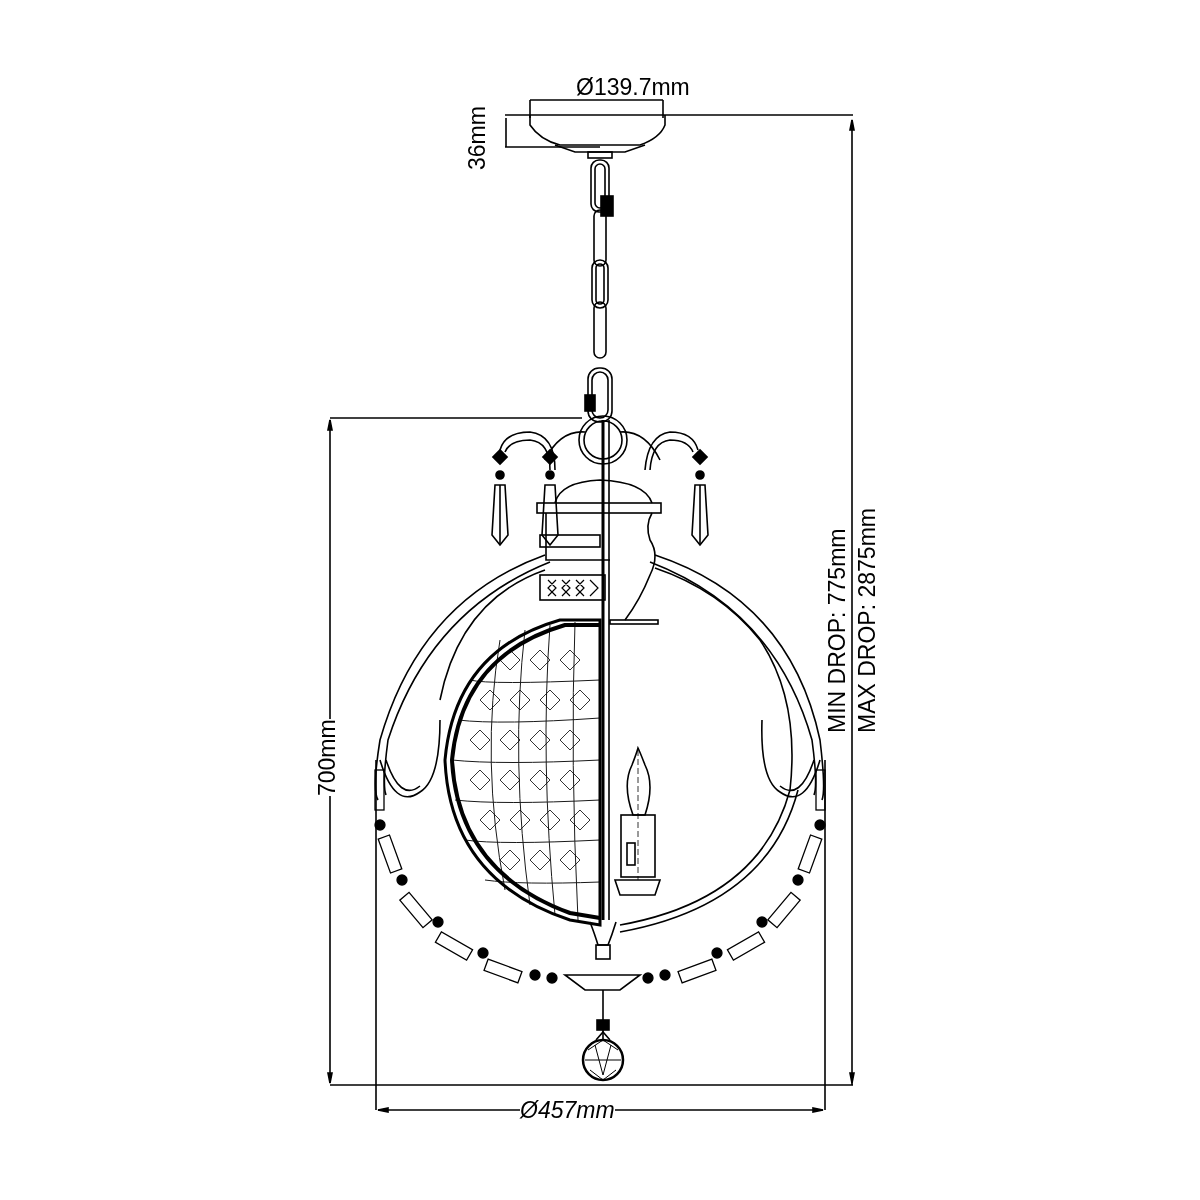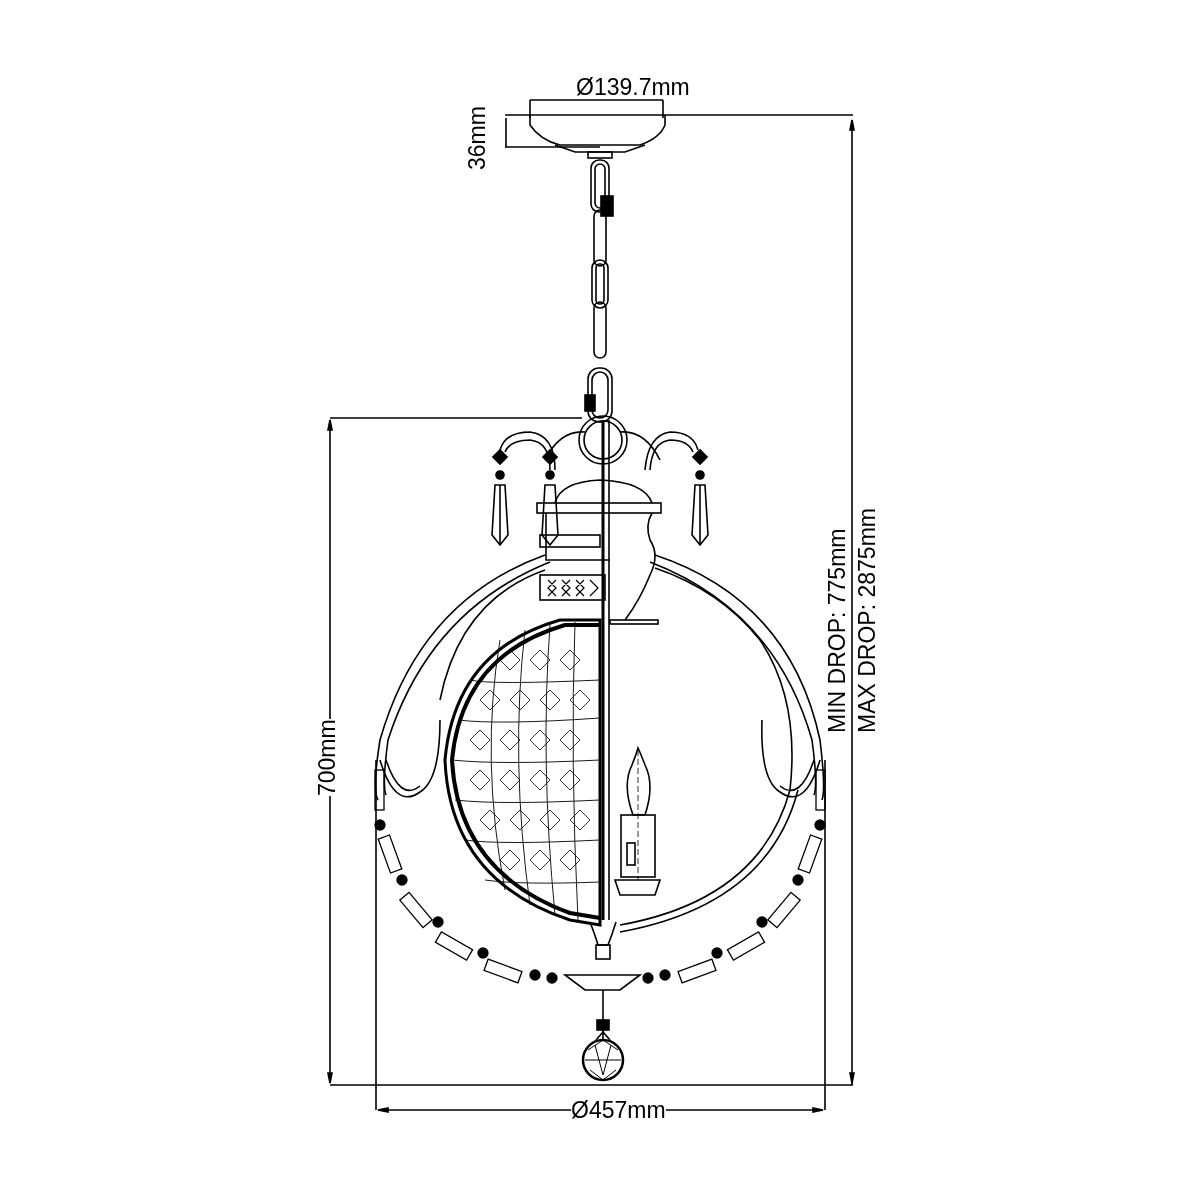--- a/index.html
+++ b/index.html
@@ -199,15 +199,15 @@
       <circle cx="603" cy="1060" r="20" fill="#fff" stroke-width="2.5"></circle>
       <path d="M588 1050 L603 1040 L618 1050 M585 1060 L621 1060 M590 1070 L603 1080 L616 1070 M595 1045 L603 1075 L611 1045" stroke-width="1"></path>
       <path d="M596 1040 L603 1032 L610 1040"></path>
     </g>
   </g>
 </svg>
 
 <div class="dim-label" style="left:532px; top:76px;margin-left:44px;">Ø139.7mm</div>
 <div class="dim-label rot" style="left:466px; top:170px;">36mm</div>
 <div class="dim-label rot" style="left:316px; top:796px; background:#fff;">700mm</div>
-<div class="dim-label" style="left:571px; top:1099px;">Ø457mm</div>
+<div class="dim-label" style="left:520px; top:1099px;font-style:italic;">Ø457mm</div>
 <div class="dim-label rot" style="left:826px; top:733px;">MIN DROP: 775mm</div>
 <div class="dim-label rot" style="left:856px; top:733px;">MAX DROP: 2875mm</div>
 
 </body></html>

